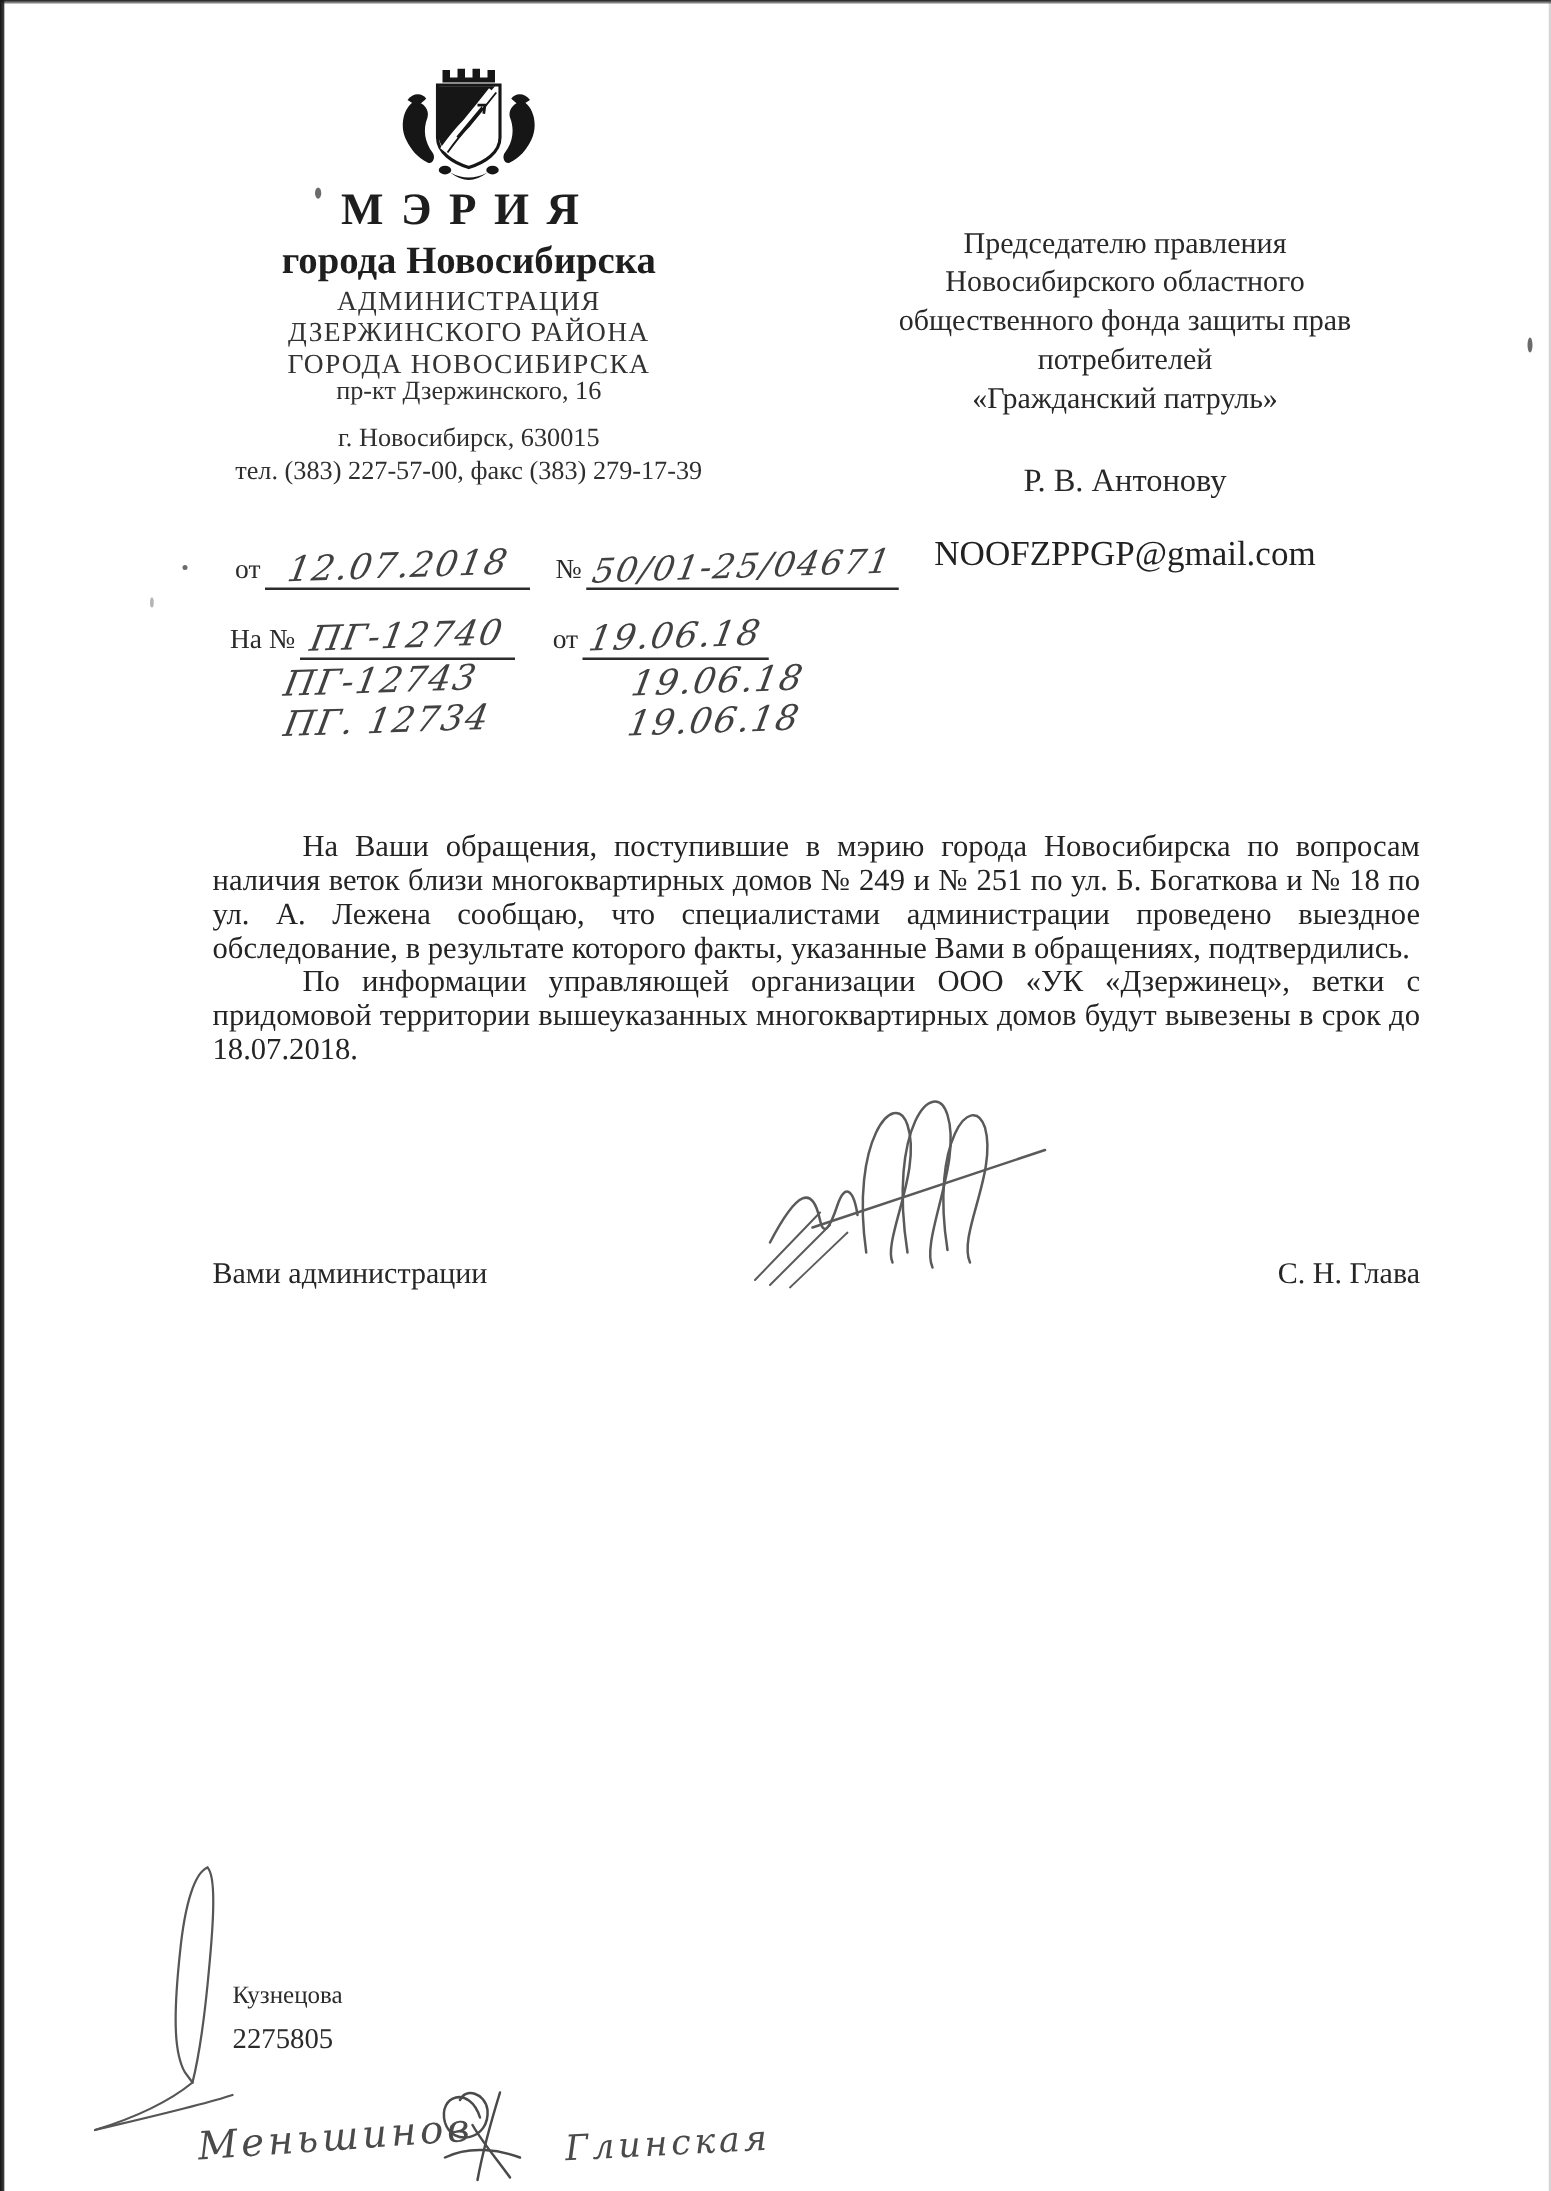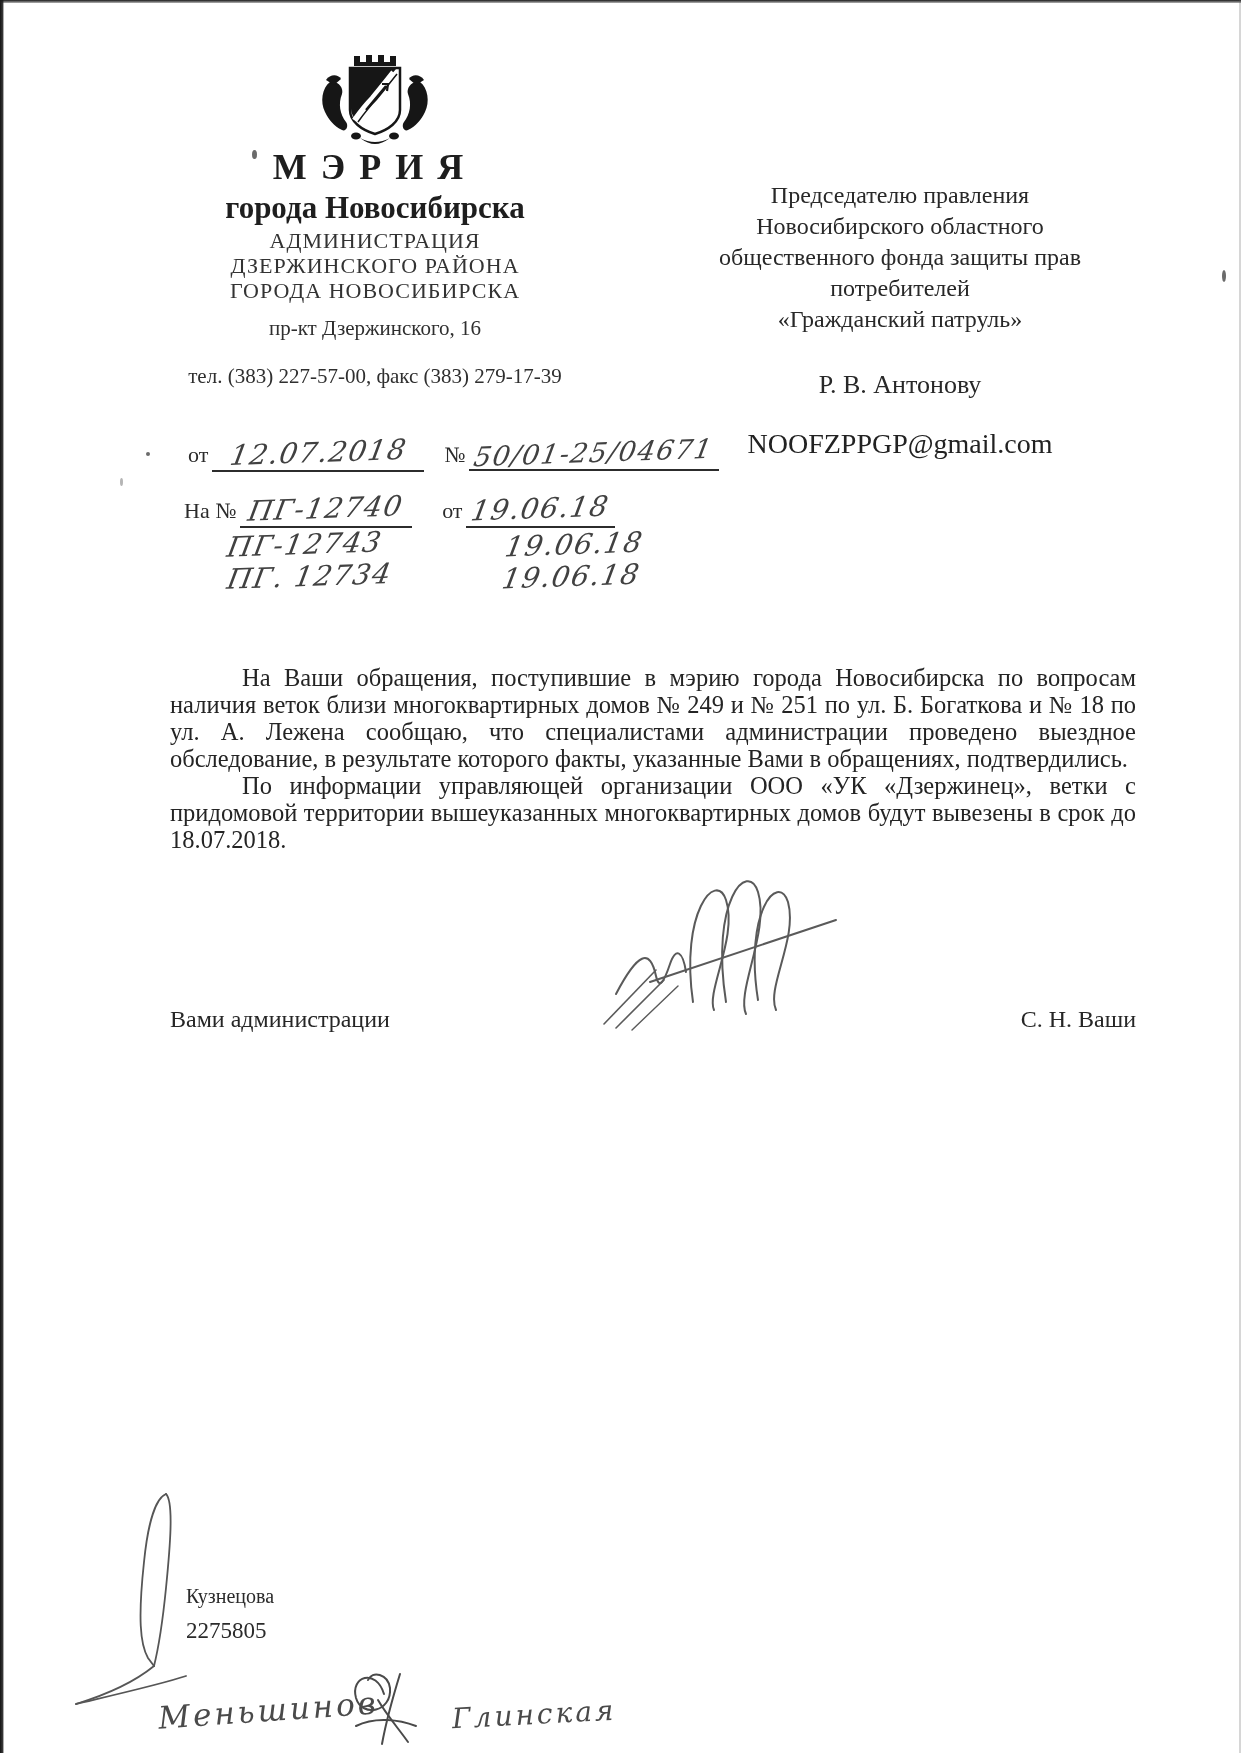--- a/index.html
+++ b/index.html
@@ -107,21 +107,22 @@
       <ellipse cx="78" cy="84" rx="5" ry="3.5" fill="#161616"></ellipse>
     </svg>
   </div>
 
   <div class="abs center org-title-1">МЭРИЯ</div>
   <div class="abs center org-title-2">города Новосибирска</div>
   <div class="abs center org-sub" style="top:228px;">АДМИНИСТРАЦИЯ</div>
   <div class="abs center org-sub" style="top:253px;">ДЗЕРЖИНСКОГО РАЙОНА</div>
   <div class="abs center org-sub" style="top:278px;">ГОРОДА НОВОСИБИРСКА</div>
 
-  <div class="abs center addr" style="top:316px;">пр-кт Дзержинского, 16</div>
+  <div class="abs center addr" style="top:300px;">пр-кт Дзержинского, 16</div>
+  <div class="abs center addr" style="top:338px;">г. Новосибирск, 630015</div>
   <div class="abs center addr" style="top:364px;">тел. (383) 227-57-00, факс (383) 279-17-39</div>
 
   <div class="abs" style="left:188px;top:436px;">
     <span class="ref-label">от</span>
     <span class="uline" style="min-width:200px;"><span class="hw hw-sk" style="font-size:28px;">12.07.2018</span></span>
     <span class="ref-label" style="margin-left:16px;">№</span>
     <span class="uline" style="min-width:180px;"><span class="hw hw-sk" style="font-size:27px;">50/01-25/04671</span></span>
   </div>
 
   <div class="abs" style="left:184px;top:492px;">
@@ -162,21 +163,21 @@
       <path d="M128 150 C112 48 150 8 160 40 C172 78 138 140 148 162"></path>
       <path d="M160 148 C146 60 180 20 190 50 C200 86 168 136 178 158"></path>
       <path d="M52 130 L238 68"></path>
       <path d="M6 172 L58 118" stroke-width="1.6"></path>
       <path d="M18 176 L66 128" stroke-width="1.6"></path>
       <path d="M34 178 L80 134" stroke-width="1.4"></path>
     </svg>
   </div>
 
   <div class="abs sig-position">Вами администрации</div>
-  <div class="abs sig-name">С. Н. Ваши</div>
+  <div class="abs sig-name">С. Н. Глава</div>
 
   <div class="abs" style="left:70px;top:1486px;">
     <svg width="160" height="235" viewBox="0 0 160 235" fill="none" stroke="#565656" stroke-width="1.8" stroke-linecap="round">
       <path d="M96 8 C86 12 78 36 74 76 C68 132 70 158 78 172 L84 180"></path>
       <path d="M96 8 C104 16 100 62 96 102 C92 142 88 164 84 180"></path>
       <path d="M84 180 C62 198 32 210 6 218"></path>
       <path d="M6 218 C48 208 92 198 116 190"></path>
     </svg>
   </div>
 

